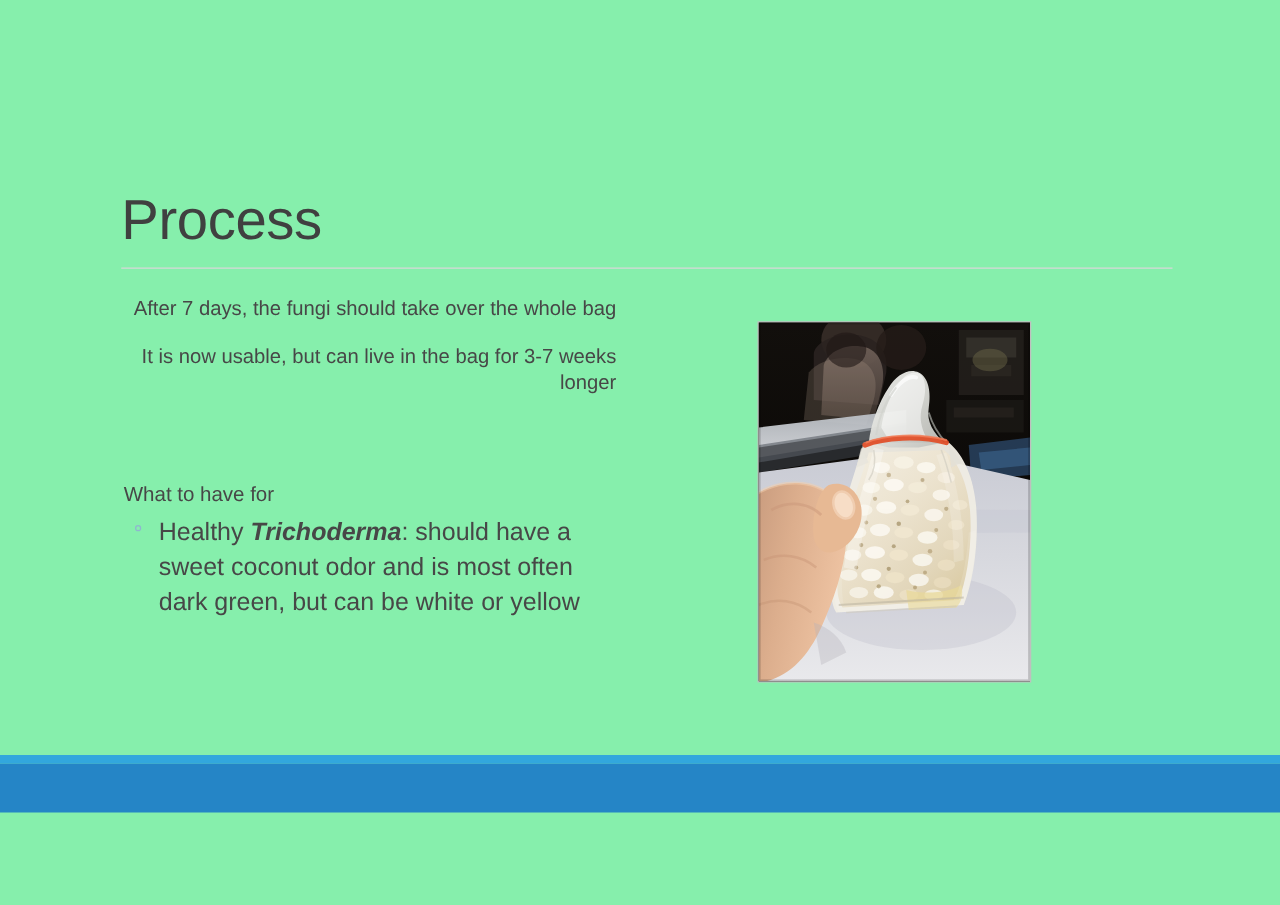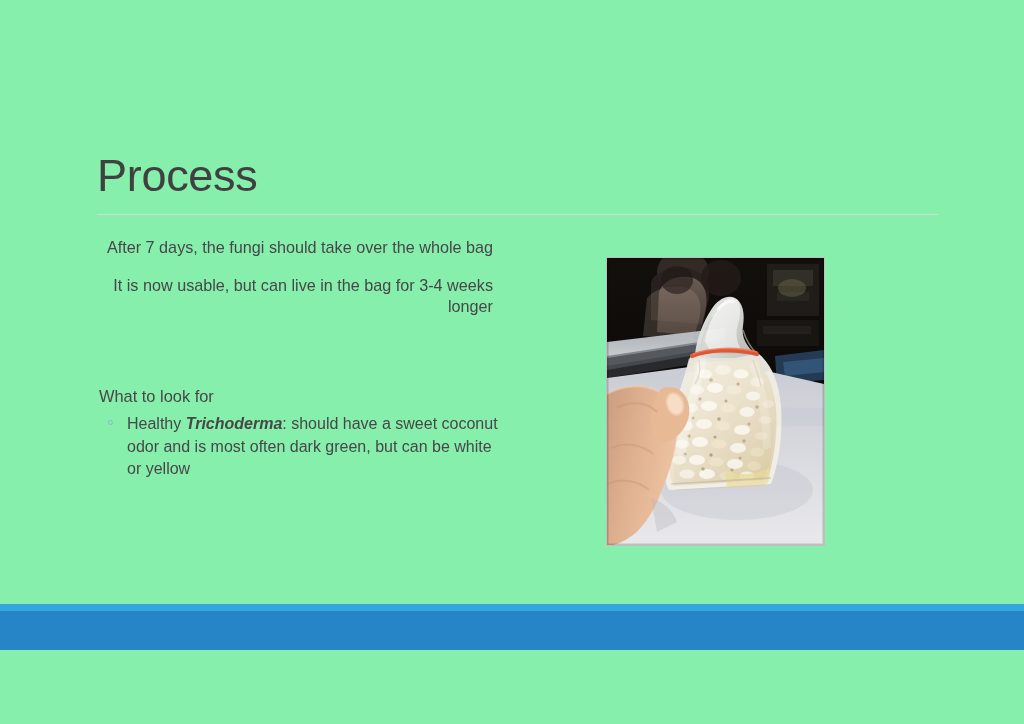--- a/index.html
+++ b/index.html
@@ -85,21 +85,21 @@
     font-weight: 400;
   }
   .bullet-list {
     list-style: none;
     margin: 0;
     padding: 0;
   }
   .bullet-item {
     position: relative;
     padding-left: 28px;
-    font-size: 16px;
+    font-size: 20px;
     color: #474747;
     line-height: 1.39;
     margin-bottom: 6px;
   }
   .bullet-item:last-child {
     margin-bottom: 0;
   }
   .bullet-marker {
     position: absolute;
     left: 9px;
@@ -163,25 +163,25 @@
 
 <div class="slide">
 
   <div class="title-block">
     <h1 class="slide-title">Process</h1>
   </div>
   <div class="title-rule"></div>
 
   <div class="body-col">
     <p class="para">After 7 days, the fungi should take over the whole bag</p>
-    <p class="para">It is now usable, but can live in the bag for 3-4 weeks longer</p>
+    <p class="para">It is now usable, but can live in the bag for 3-7 weeks longer</p>
   </div>
 
   <div class="lookfor-block">
-    <p class="lookfor-heading">What to look for</p>
+    <p class="lookfor-heading">What to have for</p>
     <ul class="bullet-list">
       <li class="bullet-item">
         <span class="bullet-marker"></span>
         <span>Healthy </span><span class="bi">Trichoderma</span><span>: should have a sweet coconut odor and is most often dark green, but can be white or yellow</span>
       </li>
     </ul>
   </div>
 
   <div class="photo-frame">
     <svg class="photo-svg" viewBox="0 0 217 287" preserveAspectRatio="none">

